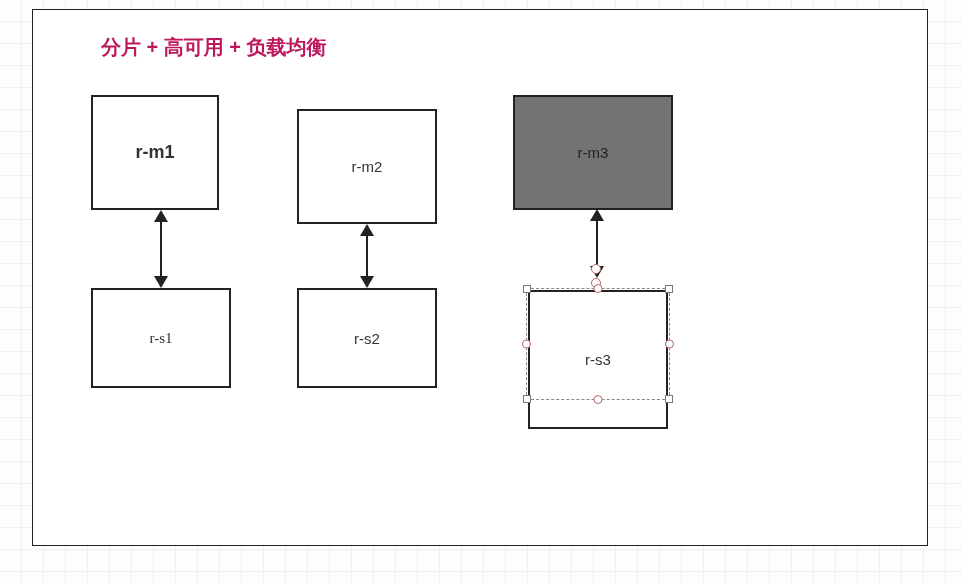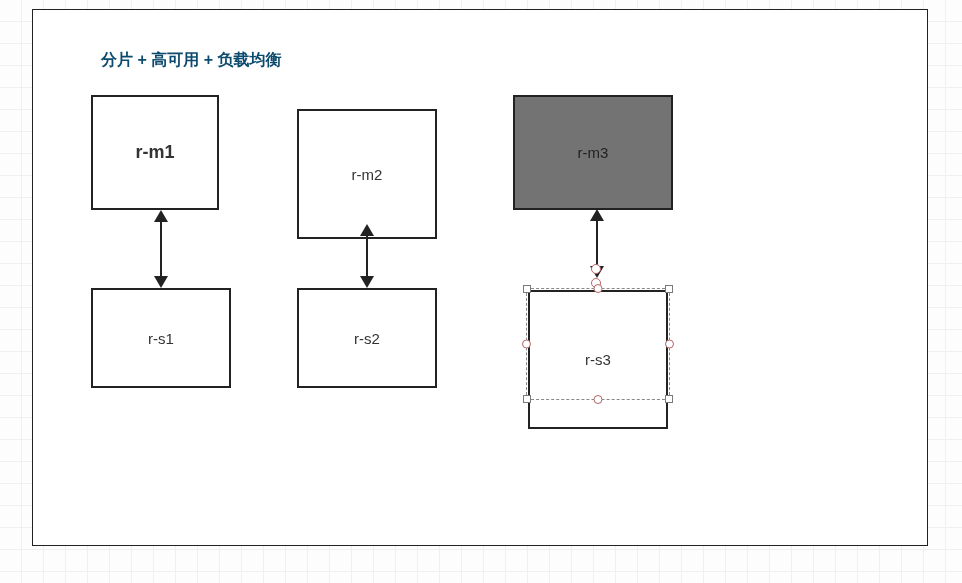--- a/index.html
+++ b/index.html
@@ -31,24 +31,24 @@
     width: 896px;
     height: 537px;
     background: #ffffff;
     border: 1px solid #222;
     box-sizing: border-box;
   }
 
   .title {
     position: absolute;
     left: 68px;
-    top: 40px;
-    font-size: 16px;
+    top: 24px;
+    font-size: 20px;
     font-weight: 600;
-    color: #0c4a6e;
+    color: #be185d;
   }
 
   .node {
     position: absolute;
     border: 2px solid #222;
     background: #fff;
     display: flex;
     align-items: center;
     justify-content: center;
     font-size: 15px;
@@ -126,28 +126,28 @@
 
 <div class="grid-bg"></div>
 
 <div class="canvas">
 
   <div class="title">分片 + 高可用 + 负载均衡</div>
 
   <div class="node bold-label" style="left:58px;  top:85px;  width:128px; height:115px;">
     <span>r-m1</span>
   </div>
-  <div class="node" style="left:264px; top:99px;  width:140px; height:130px;">
+  <div class="node" style="left:264px; top:99px;  width:140px; height:115px;">
     <span>r-m2</span>
   </div>
   <div class="node red" style="left:480px; top:85px;  width:160px; height:115px;">
     <span>r-m3</span>
   </div>
 
-  <div class="node" style="left:58px;  top:278px; width:140px; height:100px;">
+  <div class="node" style="left:58px;  top:278px; width:140px; height:100px;font-family:Liberation Serif, serif;">
     <span>r-s1</span>
   </div>
   <div class="node" style="left:264px; top:278px; width:140px; height:100px;">
     <span>r-s2</span>
   </div>
   <div class="node" style="left:495px; top:280px; width:140px; height:139px;">
     <span>r-s3</span>
   </div>
 
   <div class="dbl-arrow" style="left:127px; top:212px; height:54px;"></div>

